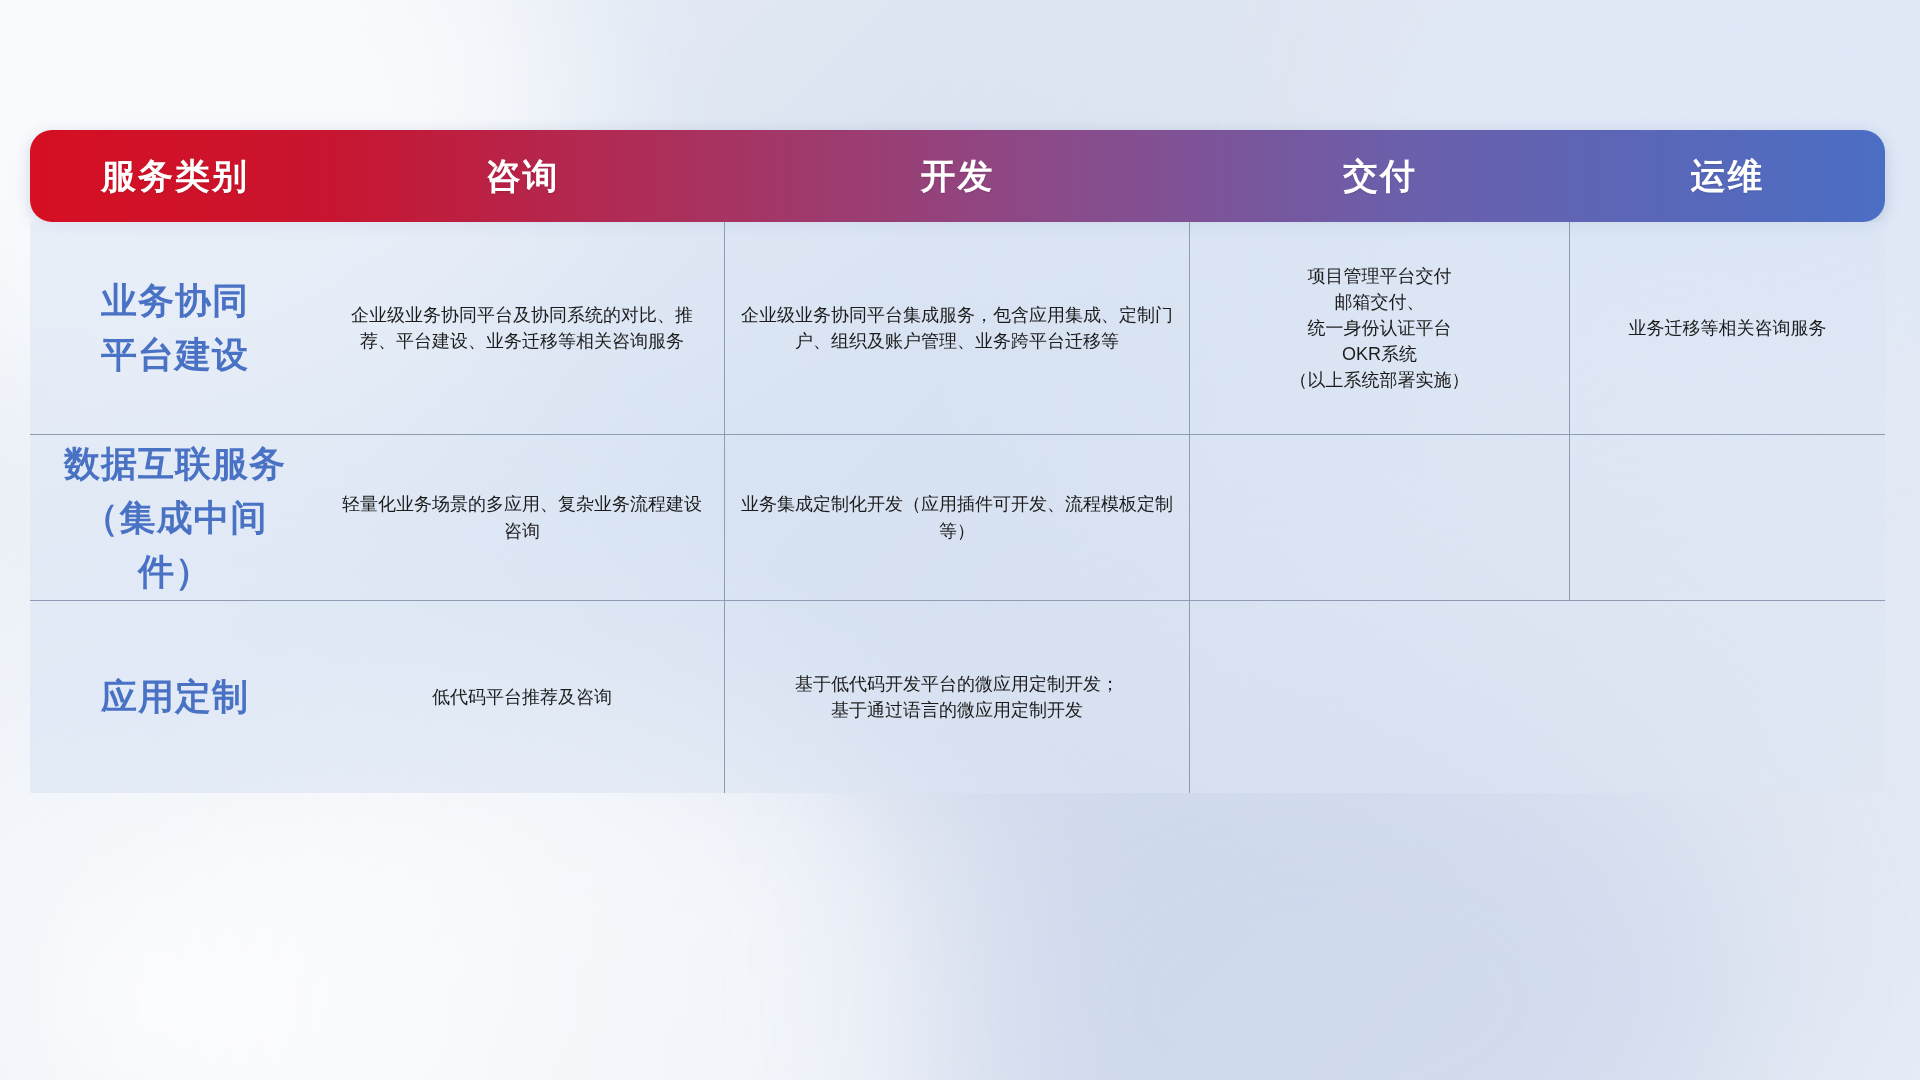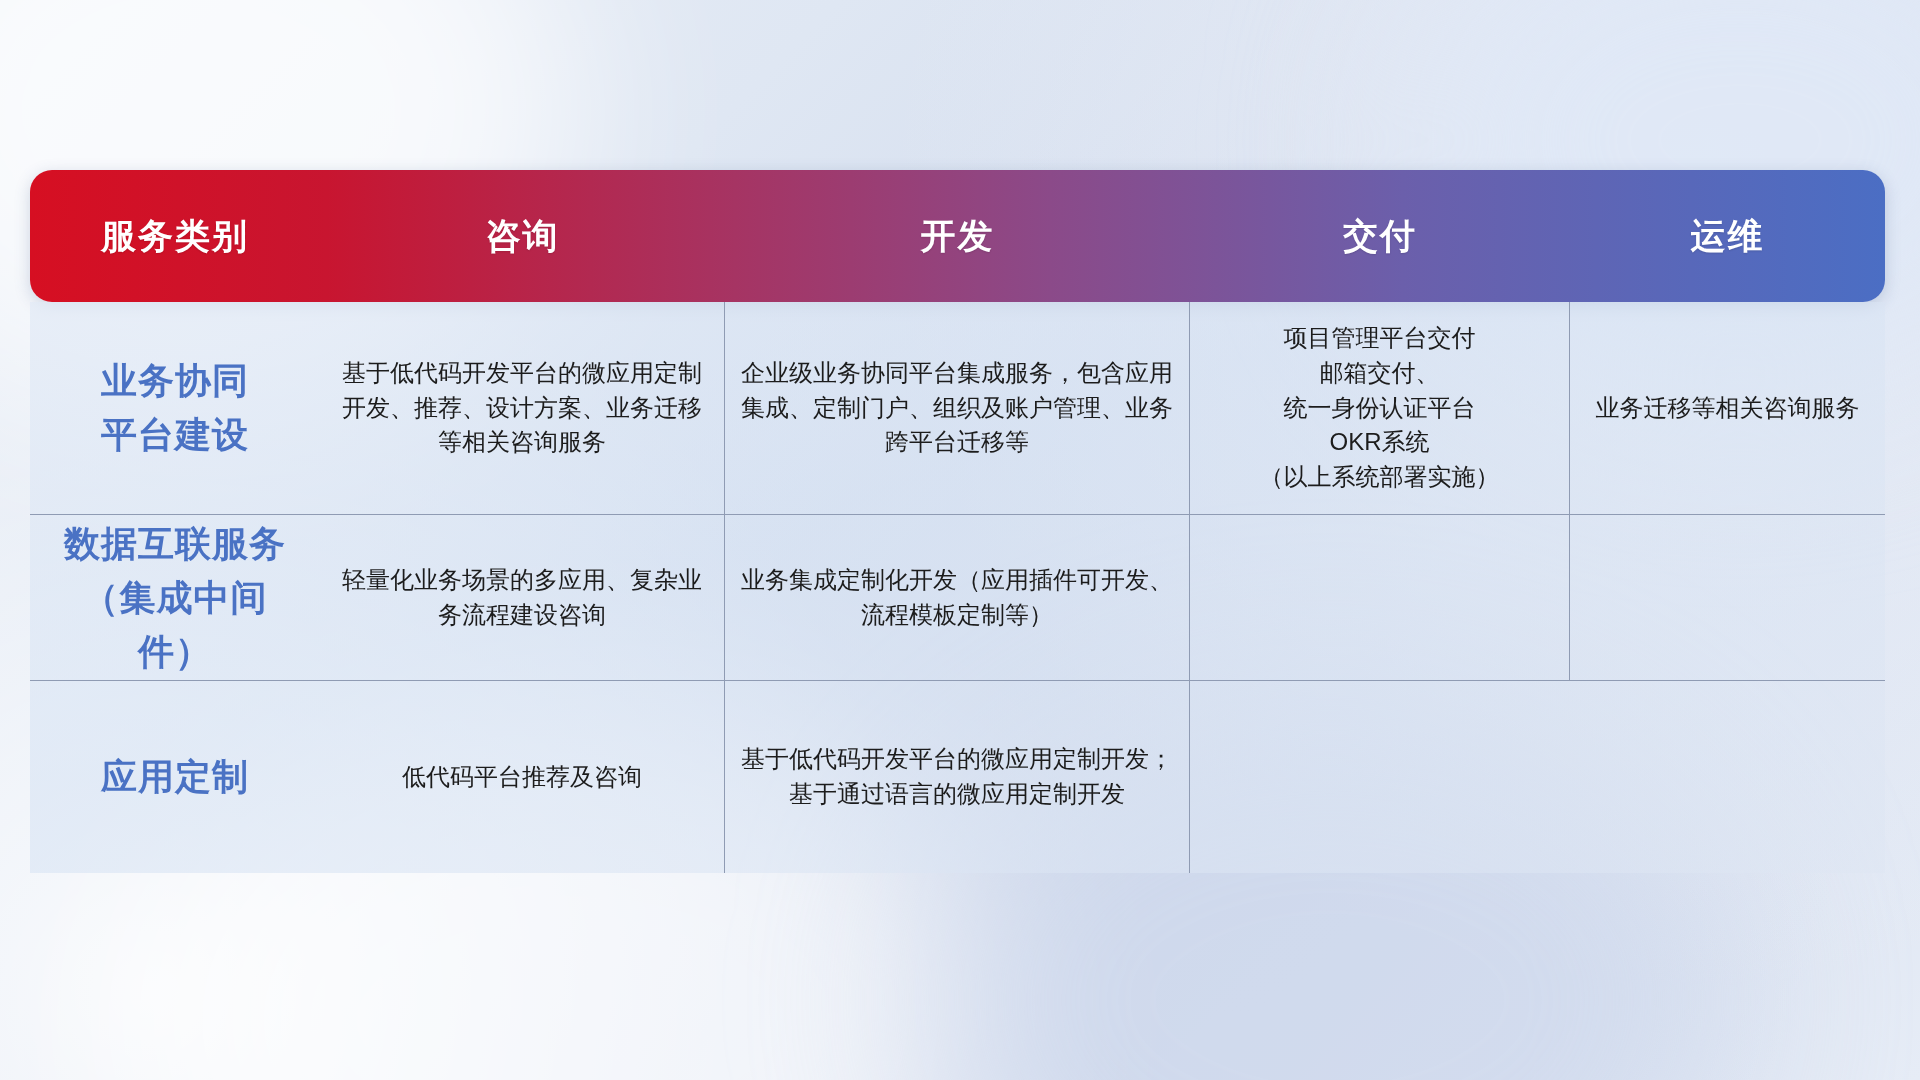--- a/index.html
+++ b/index.html
@@ -39,26 +39,25 @@
   .table-wrap {
     position: absolute;
     left: 30px;
     top: 130px;
     width: 1855px;
   }
 
   
   .header-bar {
     display: flex;
-    height: 132px;
+    height: 92px;
     border-radius: 22px;
     background: linear-gradient(90deg, #d60f22 0%, #c81530 16%, #a63463 38%, #8b4a89 55%, #6b5fab 74%, #4b6ec4 100%);
     box-shadow: 0 4px 16px rgba(60,80,130,0.22);
     overflow: hidden;
-    margin-top: 40px;
   }
   .header-cell {
     display: flex;
     align-items: center;
     justify-content: center;
     color: #ffffff;
     font-size: 35px;
     font-weight: bold;
     letter-spacing: 2px;
     text-shadow: 0 1px 2px rgba(0,0,0,0.12);
@@ -82,21 +81,21 @@
   }
   .row:last-child { border-bottom: none; }
 
   .cell {
     box-sizing: border-box;
     display: flex;
     align-items: center;
     justify-content: center;
     text-align: center;
     padding: 14px 16px;
-    font-size: 24px;
+    font-size: 18px;
     line-height: 1.45;
     color: #1c1c1c;
     border-right: 1.5px solid #8f9bb3;
   }
   .cell:last-child { border-right: none; }
 
   .cell.label {
     color: #4a72c4;
     font-weight: bold;
     font-size: 36px;
@@ -128,21 +127,21 @@
       <div class="header-cell c2">开发</div>
       <div class="header-cell c3">交付</div>
       <div class="header-cell c4">运维</div>
     </div>
 
     <div class="table-body">
 
       <div class="row r0">
         <div class="cell label c0 nowrap-lines">业务协同
 平台建设</div>
-        <div class="cell c1">基于低代码开发平台的微应用定制开发、推荐、设计方案、业务迁移等相关咨询服务</div>
+        <div class="cell c1">企业级业务协同平台及协同系统的对比、推荐、平台建设、业务迁移等相关咨询服务</div>
         <div class="cell c2">企业级业务协同平台集成服务，包含应用集成、定制门户、组织及账户管理、业务跨平台迁移等</div>
         <div class="cell c3 nowrap-lines">项目管理平台交付
 邮箱交付、
 统一身份认证平台
 OKR系统
 （以上系统部署实施）</div>
         <div class="cell c4">业务迁移等相关咨询服务</div>
       </div>
 
       <div class="row r1">

